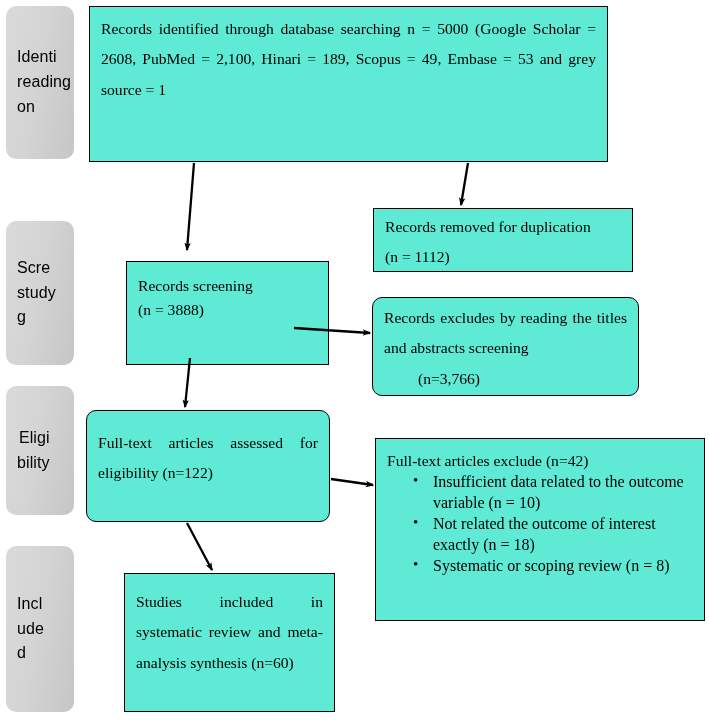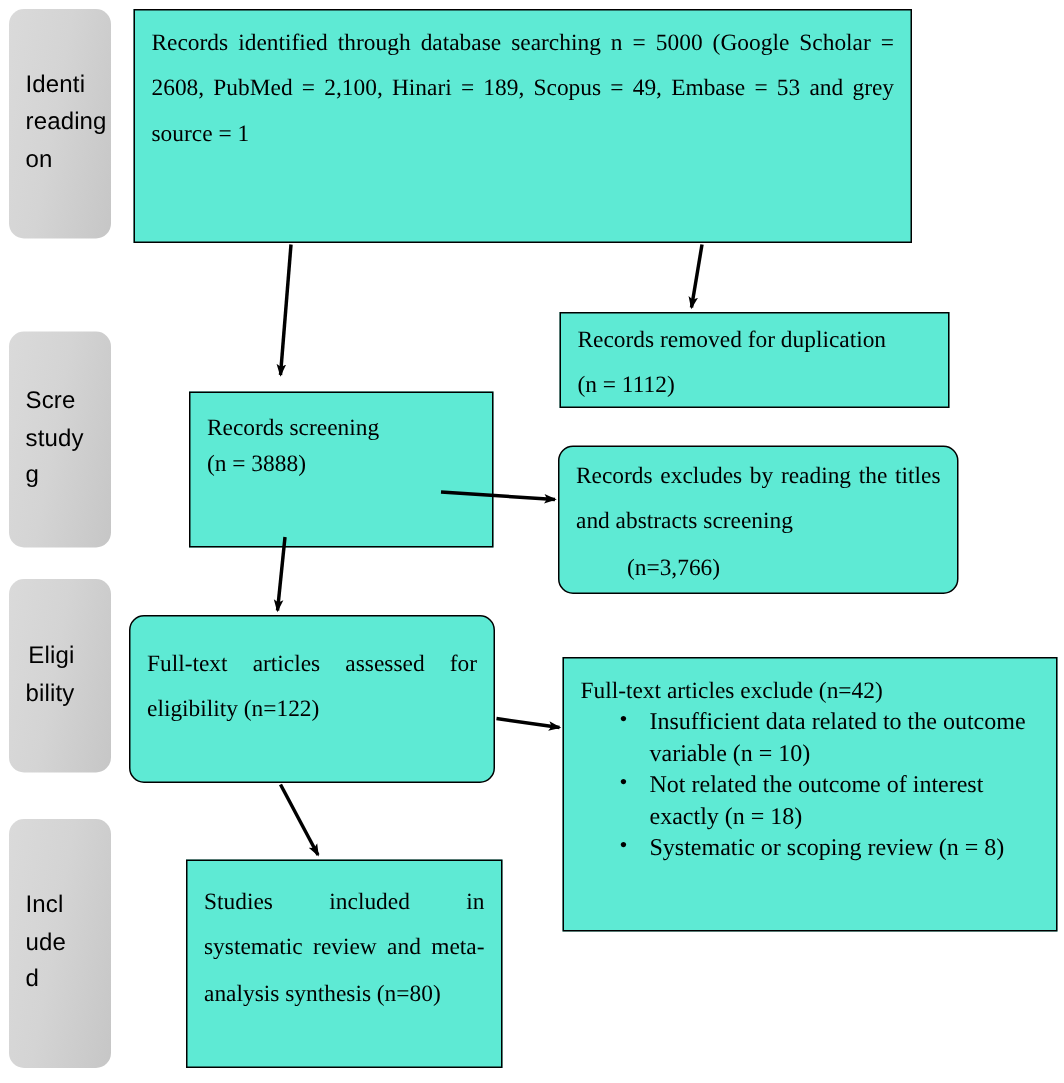--- a/index.html
+++ b/index.html
@@ -175,21 +175,21 @@
       <ul class="bullets">
         <li>Insufficient data related to the outcome variable (n = 10)</li>
         <li>Not related the outcome of interest exactly (n = 18)</li>
         <li>Systematic or scoping review (n = 8)</li>
       </ul>
     </div>
   </div>
 
   <div class="fbox just" style="left:124px; top:573px; width:211px; height:139px;">
     <div class="inner" style="padding-top:13px;">
-      <p>Studies included in systematic review and meta-analysis synthesis (n=80)</p>
+      <p>Studies included in systematic review and meta-analysis synthesis (n=60)</p>
     </div>
   </div>
 
   <svg id="arrows" viewBox="0 0 709 722" width="709" height="722" xmlns="http://www.w3.org/2000/svg">
     <defs>
       <marker id="ah" markerWidth="9" markerHeight="9" refX="7.2" refY="3.6" orient="auto" markerUnits="userSpaceOnUse">
         <path d="M0,0.4 L8.4,3.6 L0,6.8 L1.9,3.6 Z" fill="#000000"></path>
       </marker>
     </defs>
 

